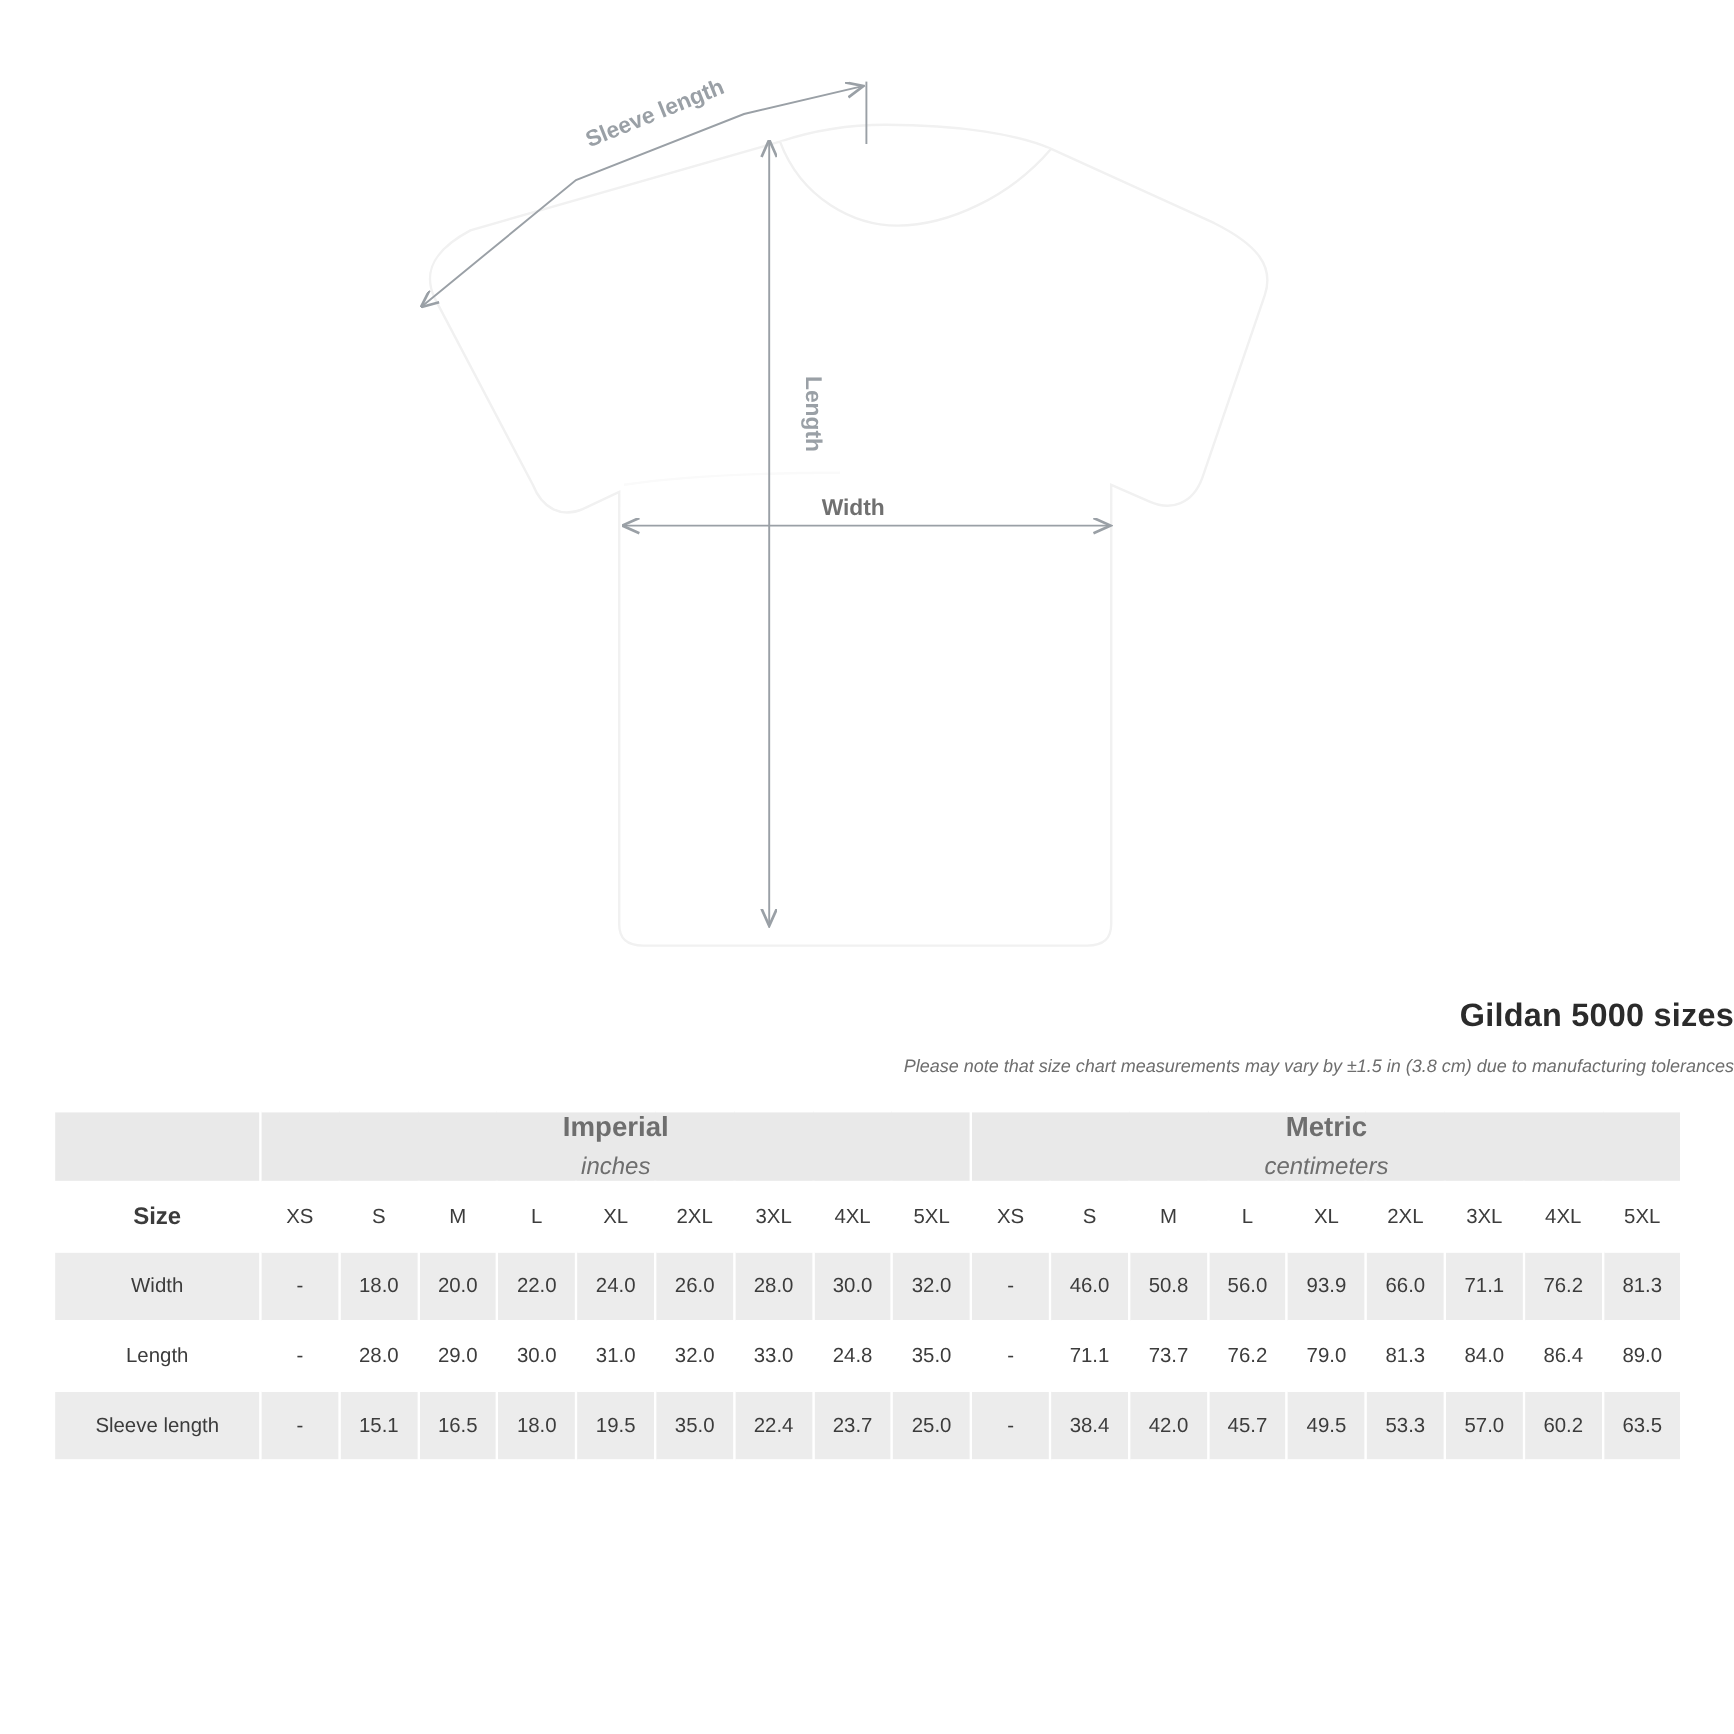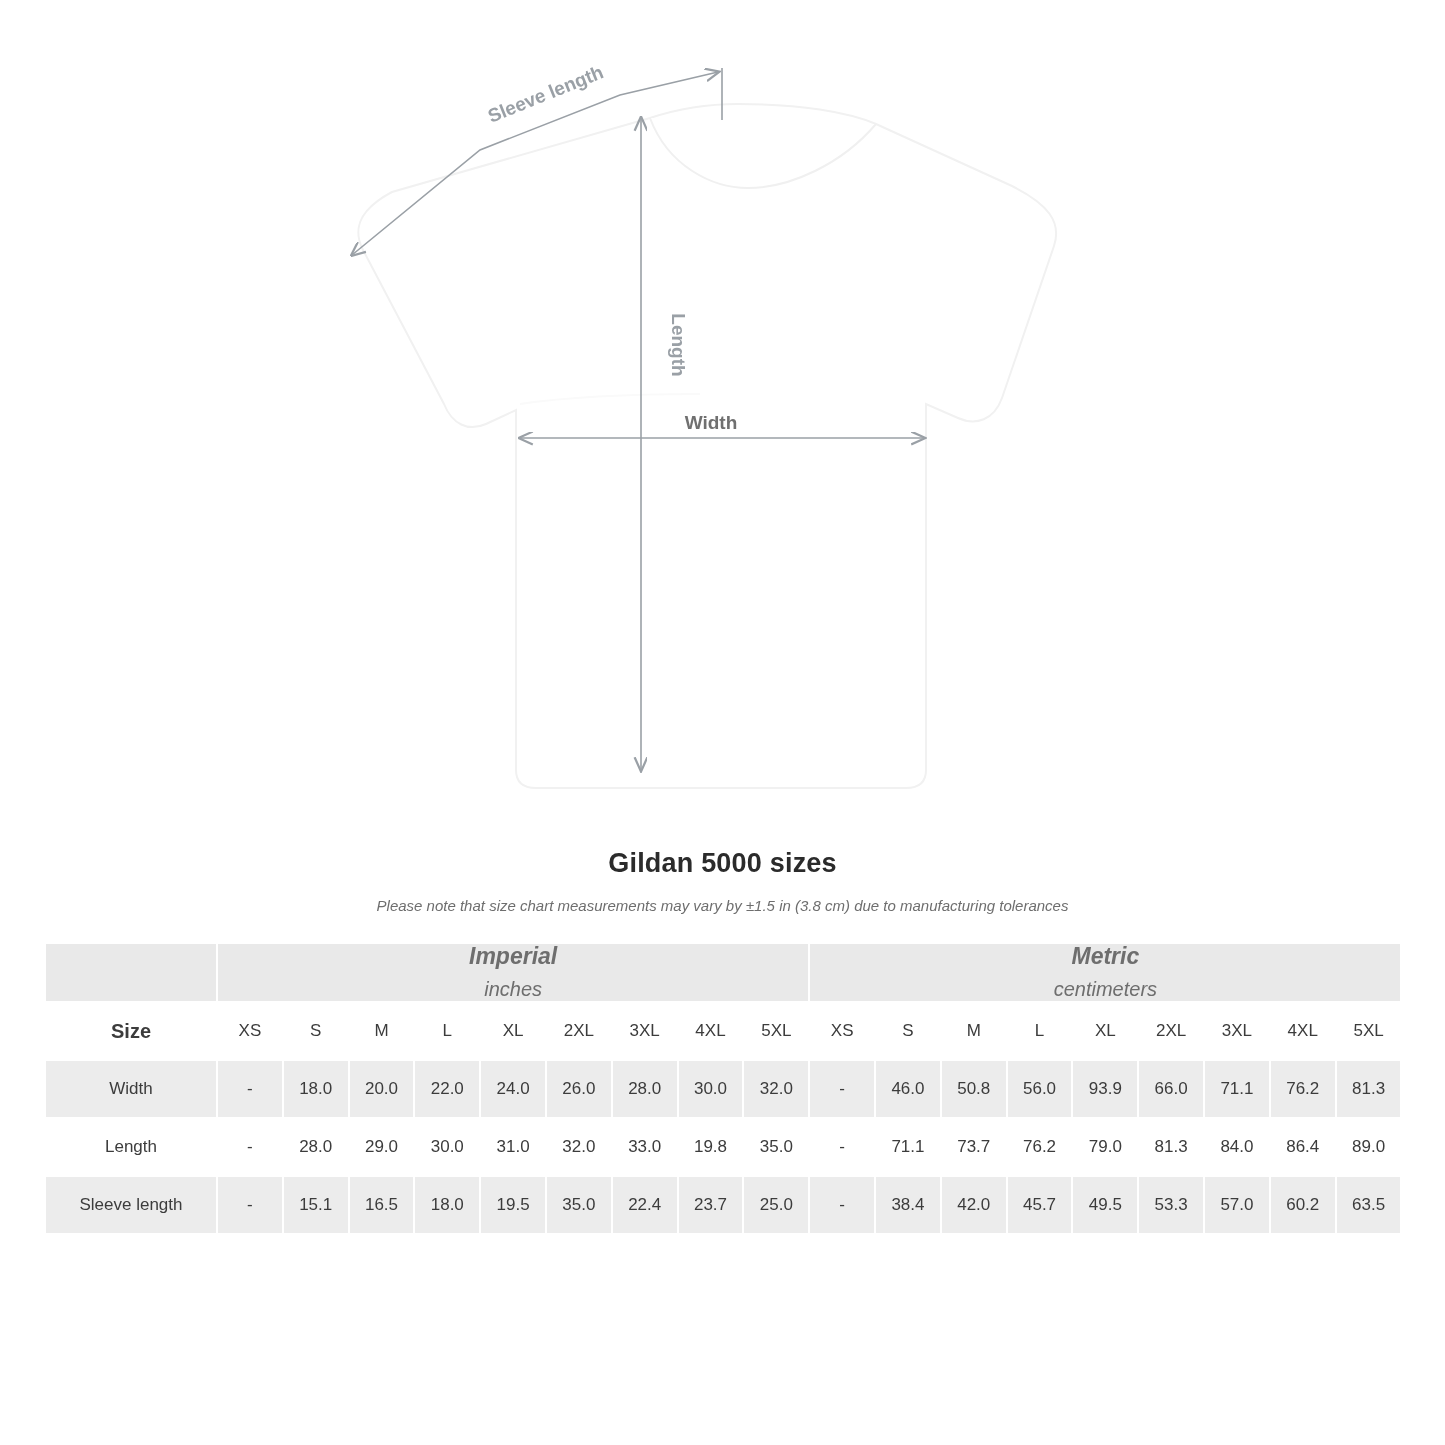--- a/index.html
+++ b/index.html
@@ -26,22 +26,22 @@
     position: relative;
     width: 1445px;
     height: 830px;
   }
   .diagram svg {
     display: block;
   }
 
   
   .title-block {
-    text-align: center;
-    margin-top: 18px;
+    text-align: right;
+    margin-top: 1px;
   }
   .chart-title {
     font-size: 27px;
     font-weight: bold;
     color: #2b2b2b;
     letter-spacing: 0.2px;
   }
   .chart-note {
     font-size: 15px;
     font-style: italic;
@@ -68,21 +68,20 @@
     padding: 0;
     height: 56px;
     vertical-align: middle;
   }
   .unit-head {
     background: #e9e9e9;
     height: 108px;
   }
   .unit-name {
     font-size: 23px;
-    font-style: italic;
     font-weight: bold;
     color: #6e6e6e;
     line-height: 1.1;
   }
   .unit-sub {
     font-size: 20px;
     font-style: italic;
     color: #6e6e6e;
     margin-top: 9px;
   }
@@ -259,21 +258,21 @@
 
       <tr class="row-plain">
         <td class="rowhead">Length</td>
         <td>-</td>
         <td>28.0</td>
         <td>29.0</td>
         <td>30.0</td>
         <td>31.0</td>
         <td>32.0</td>
         <td>33.0</td>
-        <td>19.8</td>
+        <td>24.8</td>
         <td>35.0</td>
         <td>-</td>
         <td>71.1</td>
         <td>73.7</td>
         <td>76.2</td>
         <td>79.0</td>
         <td>81.3</td>
         <td>84.0</td>
         <td>86.4</td>
         <td>89.0</td>

